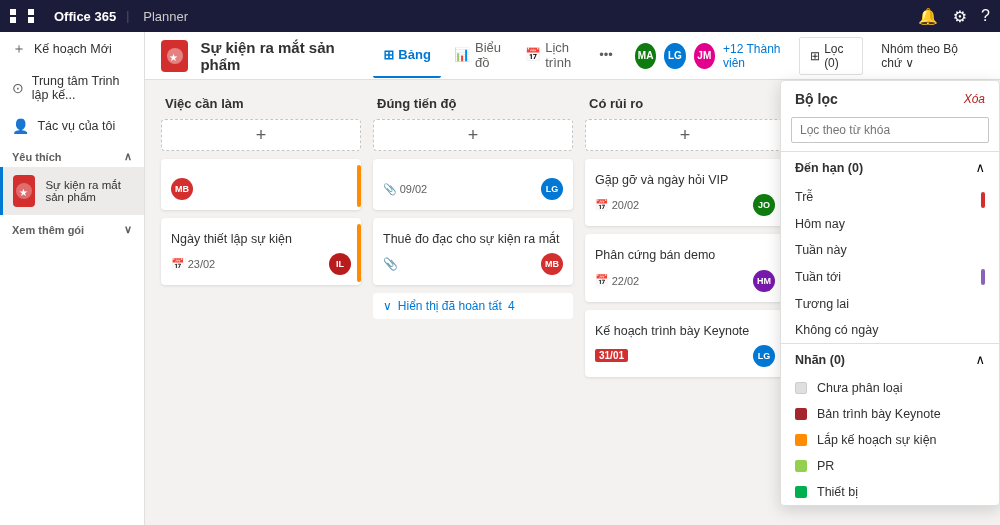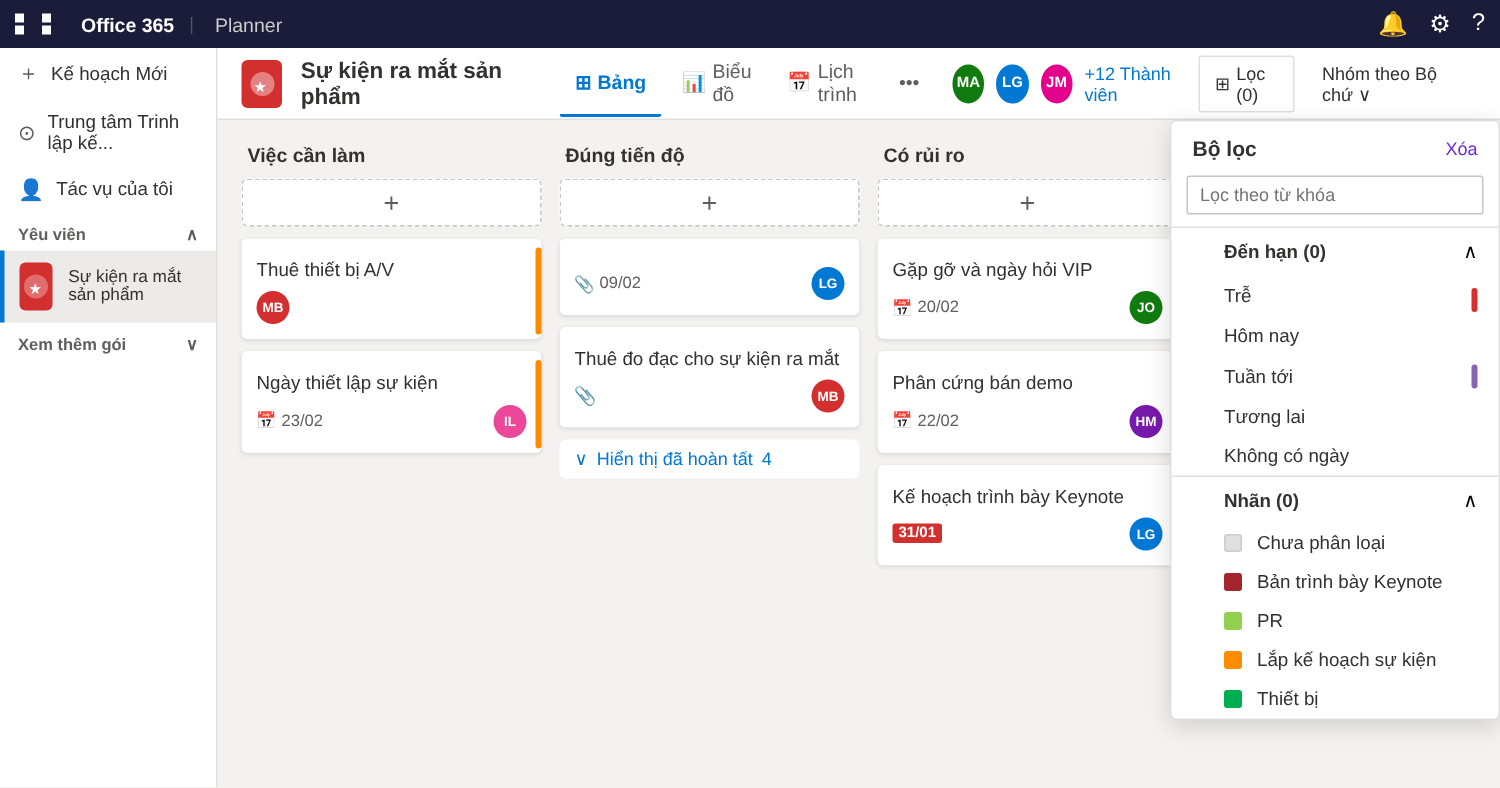--- a/index.html
+++ b/index.html
@@ -89,24 +89,24 @@
     
     .filter-panel {
       position: absolute; right: 0; top: 48px;
       width: 220px; background: white;
       border: 1px solid #e1dfdd; border-radius: 4px;
       box-shadow: 0 4px 16px rgba(0,0,0,0.15);
       z-index: 100; overflow-y: auto; max-height: 440px;
     }
     .filter-header { display: flex; align-items: center; justify-content: space-between; padding: 10px 14px 6px; }
     .filter-title { font-size: 14px; font-weight: 600; color: #323130; }
-    .filter-clear { font-size: 12px; color: #6d28d9; cursor: pointer; }
+    .filter-clear { font-size: 12px; color: #b91c1c; cursor: pointer; font-style: italic; }
     .filter-search { padding: 4px 10px 8px; }
     .filter-search input { width: 100%; border: 1px solid #c8c6c4; border-radius: 2px; padding: 5px 8px; font-size: 12px; outline: none; }
-    .filter-section { border-top: 1px solid #e1dfdd; padding-left: 21px; }
+    .filter-section { border-top: 1px solid #e1dfdd; }
     .filter-section-header { display: flex; align-items: center; justify-content: space-between; padding: 8px 14px; cursor: pointer; }
     .filter-section-title { font-size: 12.5px; font-weight: 600; color: #323130; }
     .filter-item { display: flex; align-items: center; gap: 10px; padding: 6px 14px; cursor: pointer; font-size: 12.5px; color: #323130; }
     .label-dot { width: 12px; height: 12px; border-radius: 2px; flex-shrink: 0; }
   </style>
 </head>
 <body>
 
 <div class="topbar">
   <div class="topbar-grid">
@@ -135,21 +135,21 @@
     <div class="sidebar-item">
       <span class="sidebar-icon">⊙</span>
       <span>Trung tâm Trinh lập kế...</span>
     </div>
     <div class="sidebar-item">
       <span class="sidebar-icon">👤</span>
       <span>Tác vụ của tôi</span>
     </div>
 
     <div class="sidebar-section">
-      <span>Yêu viên</span>
+      <span>Yêu thích</span>
       <span style="cursor:pointer;">∧</span>
     </div>
 
     <div class="sidebar-fav-item active">
       <div class="sidebar-logo">
         <svg viewBox="0 0 20 20">
             <circle cx="10" cy="10" r="8" fill="white" opacity="0.3"></circle>
             <text x="5" y="15" font-size="10" fill="white">★</text>
           </svg>
       </div>
@@ -209,36 +209,35 @@
     </div>
 
     <div class="board">
 
       <div class="column">
         <div class="column-header">Việc cần làm</div>
         <div class="column-add">+</div>
 
         <div class="card" style="border-top: 3px solid transparent;">
           <div class="color-bar" style="background:#ff8c00;"></div>
-          <div class="card-title">Thuê thiết bị A/V</div>
           <div class="card-footer">
             <div class="card-avatar" style="background:#d32f2f;">MB</div>
           </div>
           <span class="card-dots">···</span>
         </div>
 
         <div class="card">
           <div class="color-bar" style="background:#ff8c00;"></div>
           <div class="card-title">Ngày thiết lập sự kiện</div>
           <div class="card-footer">
             <div class="card-date">
               <span>📅</span>
               <span>23/02</span>
             </div>
-            <div class="card-avatar" style="background:#ec4899;">IL</div>
+            <div class="card-avatar" style="background:#b91c1c;">IL</div>
           </div>
           <span class="card-dots">···</span>
         </div>
       </div>
 
       <div class="column">
         <div class="column-header">Đúng tiến độ</div>
         <div class="column-add">+</div>
 
         <div class="card">
@@ -327,20 +326,23 @@
         </div>
         <div>
           <div class="filter-item">
             <span>Trễ</span>
             <div class="color-bar" style="background:#d32f2f;position:relative;width:4px;height:16px;border-radius:2px;margin-left:auto;"></div>
           </div>
           <div class="filter-item">
             <span>Hôm nay</span>
           </div>
           <div class="filter-item">
+            <span>Tuần này</span>
+          </div>
+          <div class="filter-item">
             <span>Tuần tới</span>
             <div style="background:#8764b8;position:relative;width:4px;height:16px;border-radius:2px;margin-left:auto;"></div>
           </div>
           <div class="filter-item">
             <span>Tương lai</span>
           </div>
           <div class="filter-item">
             <span>Không có ngày</span>
           </div>
         </div>
@@ -354,28 +356,28 @@
         <div>
           <div class="filter-item">
             <div class="label-dot" style="background:#e1dfdd;border:1px solid #ccc;"></div>
             <span>Chưa phân loại</span>
           </div>
           <div class="filter-item">
             <div class="label-dot" style="background:#a4262c;"></div>
             <span>Bản trình bày Keynote</span>
           </div>
           <div class="filter-item">
+            <div class="label-dot" style="background:#ff8c00;"></div>
+            <span>Lắp kế hoạch sự kiện</span>
+          </div>
+          <div class="filter-item">
             <div class="label-dot" style="background:#92d050;"></div>
             <span>PR</span>
           </div>
           <div class="filter-item">
-            <div class="label-dot" style="background:#ff8c00;"></div>
-            <span>Lắp kế hoạch sự kiện</span>
-          </div>
-          <div class="filter-item">
             <div class="label-dot" style="background:#00b050;"></div>
             <span>Thiết bị</span>
           </div>
 
         </div>
       </div>
 
     </div>
   </div>
 </div>

